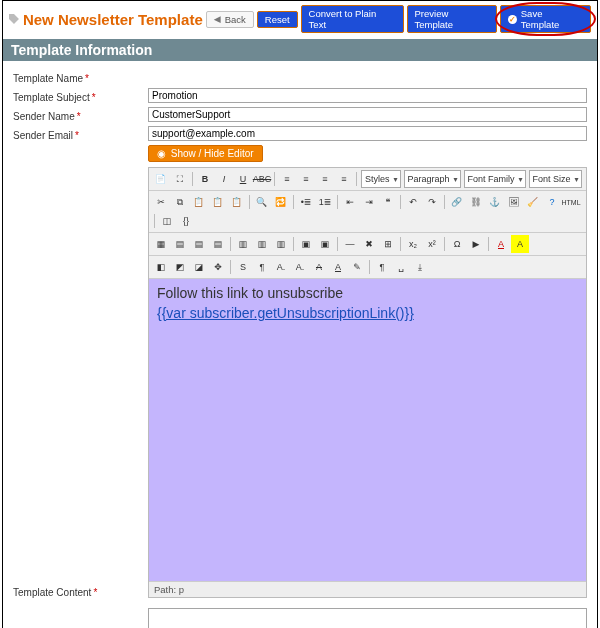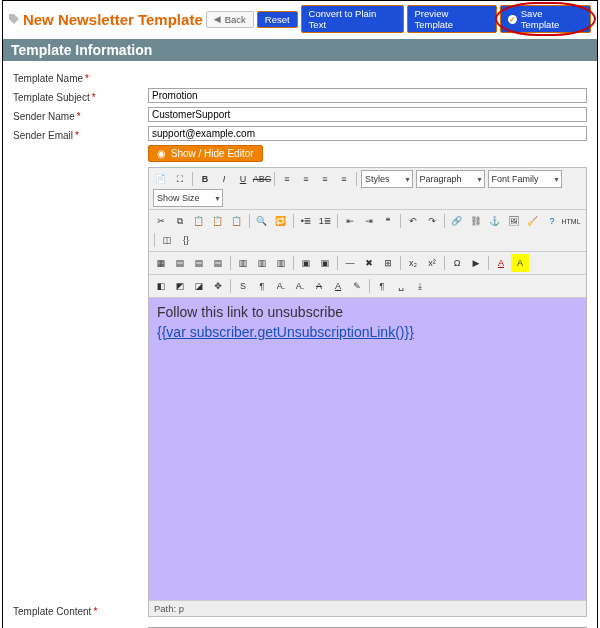--- a/index.html
+++ b/index.html
@@ -20,21 +20,21 @@
   .lbl{flex:0 0 135px;font-size:10px;color:#333;padding-top:2px}
   .req{color:#c00;margin-left:2px}
   .ctrl{flex:1}
   input.txt{width:100%;box-sizing:border-box;font-size:10px;padding:1px 3px;border:1px solid #a5a5a5}
   textarea.txt{width:100%;box-sizing:border-box;font-size:10px;padding:1px 3px;border:1px solid #a5a5a5;height:110px;resize:none}
   .toggle-btn{background:#f18200;border:1px solid #cf6a00;color:#fff;font-size:10px;padding:2px 8px;border-radius:2px;display:inline-flex;align-items:center;cursor:pointer}
   .toggle-btn .eye{margin-right:5px;font-size:10px}
   .editor{border:1px solid #bbb;margin-top:5px}
   .toolbar{background:#f0f0f0;border-bottom:1px solid #ccc;padding:2px 3px;display:flex;flex-wrap:wrap;align-items:center;gap:1px}
   .tb{display:inline-flex;align-items:center;justify-content:center;width:16px;height:16px;font-size:9px;color:#333;cursor:pointer;border:1px solid transparent}
-  .tsel{font-size:9px;height:16px;border:1px solid #aaa;background:#fff;padding:0 22px 0 3px;margin:0 1px;cursor:pointer;display:inline-flex;align-items:center;position:relative}
+  .tsel{font-size:9px;height:16px;border:1px solid #aaa;background:#fff;padding:0 10px 0 3px;margin:0 1px;cursor:pointer;display:inline-flex;align-items:center;position:relative}
   .tsel::after{content:"▾";position:absolute;right:2px;font-size:8px;color:#555}
   .sep{width:1px;height:14px;background:#bbb;margin:0 2px}
   .canvas{min-height:290px;padding:6px 8px;font-size:14px;color:#333;background:#c4b5fd}
   .canvas a{color:#1a4fba;text-decoration:underline}
   .pathbar{background:#eee;border-top:1px solid #ccc;font-size:9.5px;color:#555;padding:2px 5px}
 </style>
 </head>
 <body>
 
 <div class="page">
@@ -111,21 +111,21 @@
               </span>
             <span class="sep"></span>
             <span class="tb">≡</span>
             <span class="tb">≡</span>
             <span class="tb">≡</span>
             <span class="tb">≡</span>
             <span class="sep"></span>
             <span class="tsel">Styles</span>
             <span class="tsel">Paragraph</span>
             <span class="tsel">Font Family</span>
-            <span class="tsel">Show Size</span>
+            <span class="tsel">Font Size</span>
           </div>
 
           <div class="toolbar">
             <span class="tb">✂</span>
             <span class="tb">⧉</span>
             <span class="tb">📋</span>
             <span class="tb">📋</span>
             <span class="tb">📋</span>
             <span class="sep"></span>
             <span class="tb">🔍</span>

